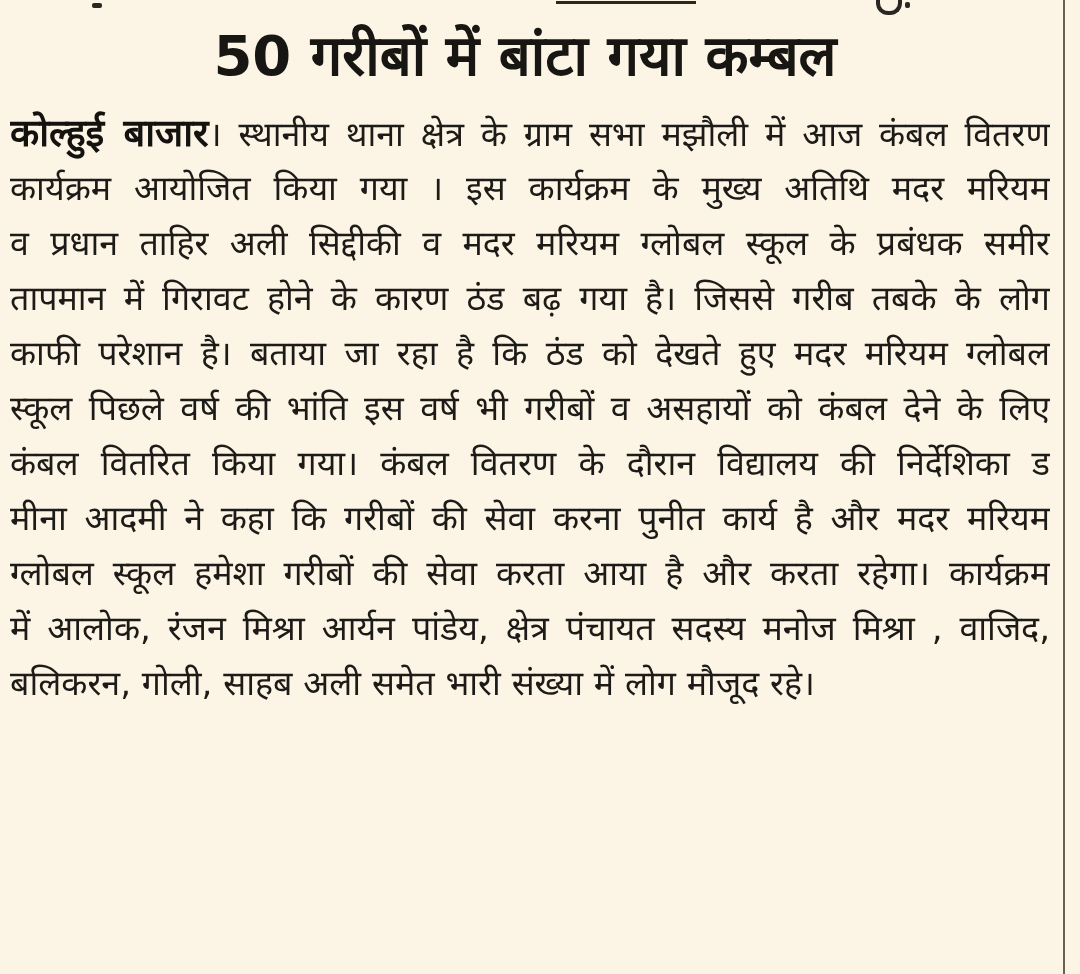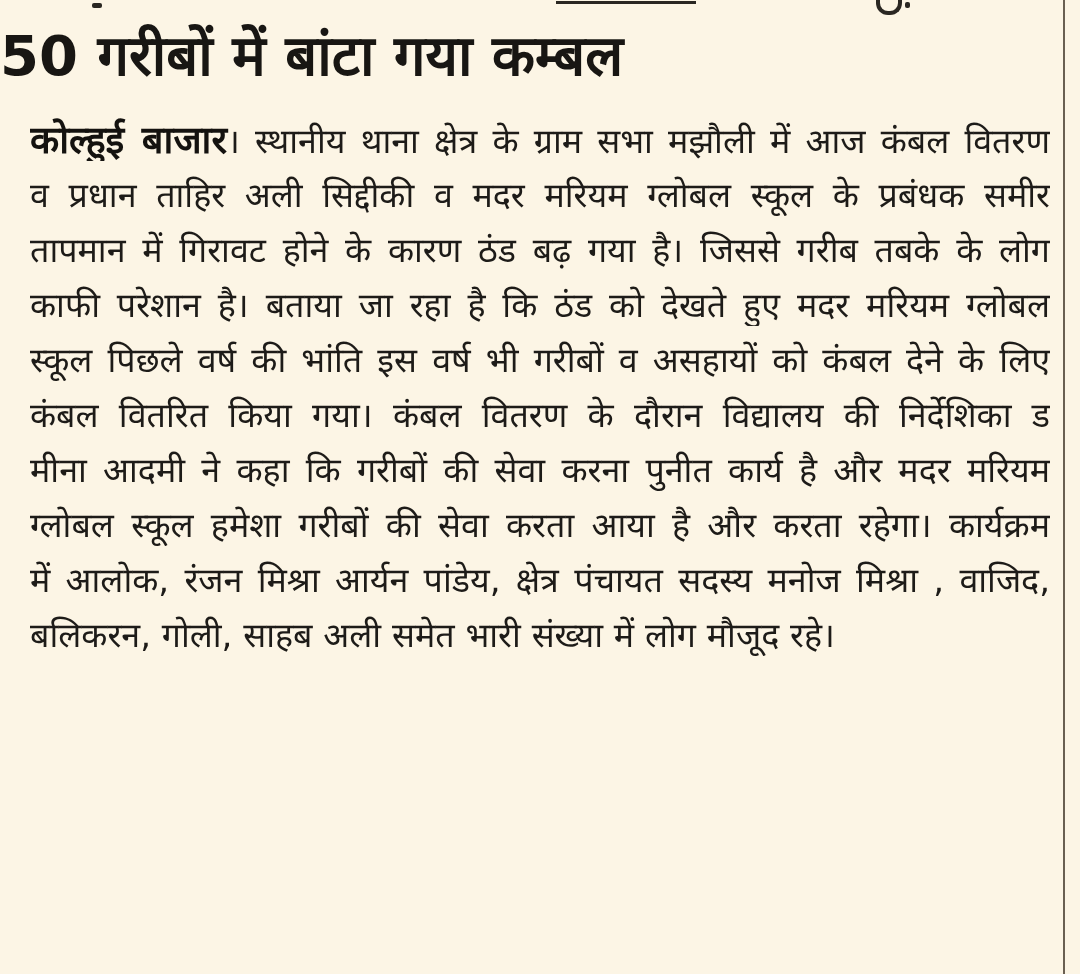--- a/index.html
+++ b/index.html
@@ -33,39 +33,39 @@
     border: 4px solid #2a2722;
     border-top: none;
     border-radius: 0 0 12px 12px;
   }
   .headline {
     position: absolute;
     top: 18px;
     left: 0;
     width: 1050px;
     margin: 0;
+    text-align: center;
     font-size: 56px;
     line-height: 76px;
     font-weight: 900;
     color: #181613;
   }
   .body-text {
     position: absolute;
     top: 106px;
     left: 10px;
     width: 1040px;
   }
   .line {
     height: 55px;
-    line-height: 69px;
+    line-height: 55px;
     font-size: 34px;
     text-align: justify;
     text-align-last: justify;
     overflow: hidden;
-    margin-left: 20px;
   }
   .line.last {
     text-align-last: left;
   }
   .dateline {
     font-weight: bold;
     font-size: 38px;
     color: #14120f;
   }
 </style>
@@ -76,20 +76,21 @@
 
   <div class="frag frag-dash"></div>
   <div class="frag frag-rule"></div>
   <div class="frag-curl"></div>
   <div class="frag frag-dot"></div>
 
   <h1 class="headline">50 गरीबों में बांटा गया कम्बल</h1>
 
   <div class="body-text">
     <div class="line"><span class="dateline">कोल्हुई बाजार</span><span>। स्थानीय थाना क्षेत्र के ग्राम सभा मझौली में आज कंबल वितरण</span></div>
+    <div class="line">कार्यक्रम आयोजित किया गया । इस कार्यक्रम के मुख्य अतिथि मदर मरियम</div>
     <div class="line">व प्रधान ताहिर अली सिद्दीकी व मदर मरियम ग्लोबल स्कूल के प्रबंधक समीर</div>
     <div class="line">तापमान में गिरावट होने के कारण ठंड बढ़ गया है। जिससे गरीब तबके के लोग</div>
     <div class="line">काफी परेशान है। बताया जा रहा है कि ठंड को देखते हुए मदर मरियम ग्लोबल</div>
     <div class="line">स्कूल पिछले वर्ष की भांति इस वर्ष भी गरीबों व असहायों को कंबल देने के लिए</div>
     <div class="line">कंबल वितरित किया गया। कंबल वितरण के दौरान विद्यालय की निर्देशिका ड</div>
     <div class="line">मीना आदमी ने कहा कि गरीबों की सेवा करना पुनीत कार्य है और मदर मरियम</div>
     <div class="line">ग्लोबल स्कूल हमेशा गरीबों की सेवा करता आया है और करता रहेगा। कार्यक्रम</div>
     <div class="line">में आलोक, रंजन मिश्रा आर्यन पांडेय, क्षेत्र पंचायत सदस्य मनोज मिश्रा , वाजिद,</div>
     <div class="line last">बलिकरन, गोली, साहब अली समेत भारी संख्या में लोग मौजूद रहे।</div>
   </div>

